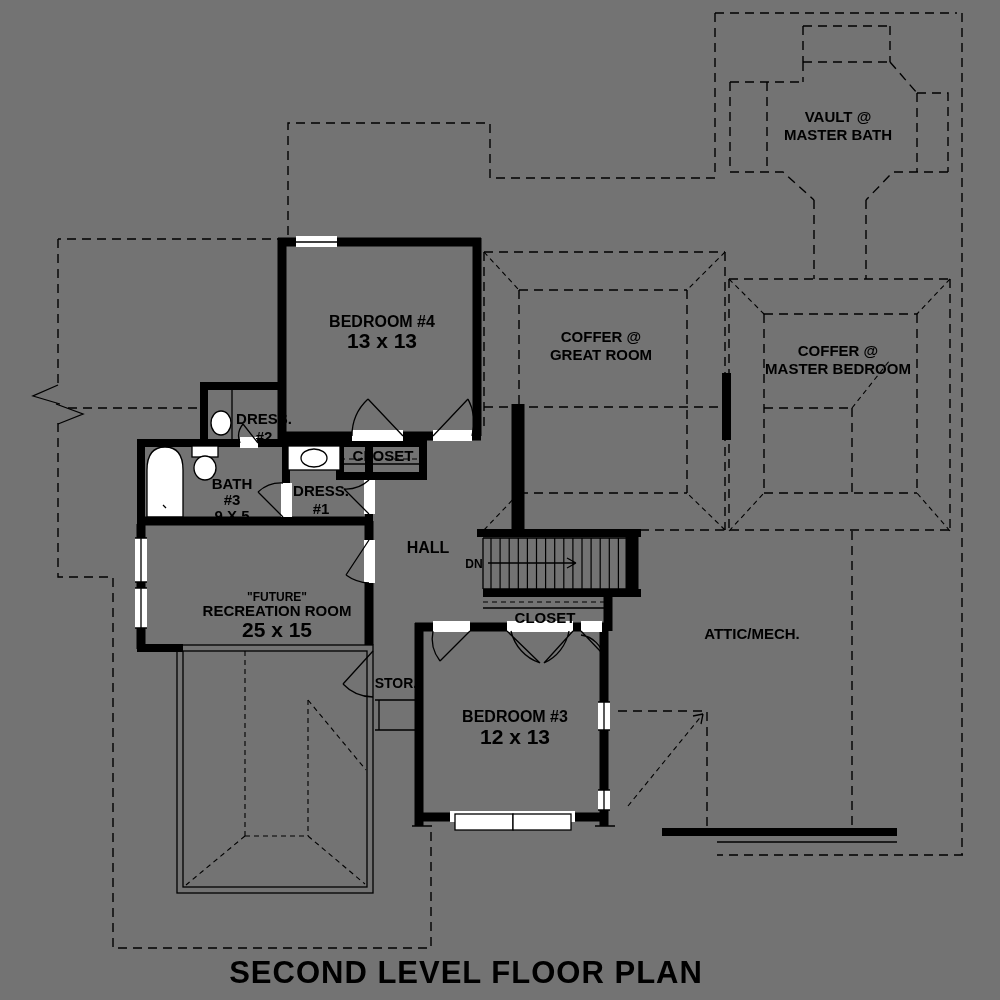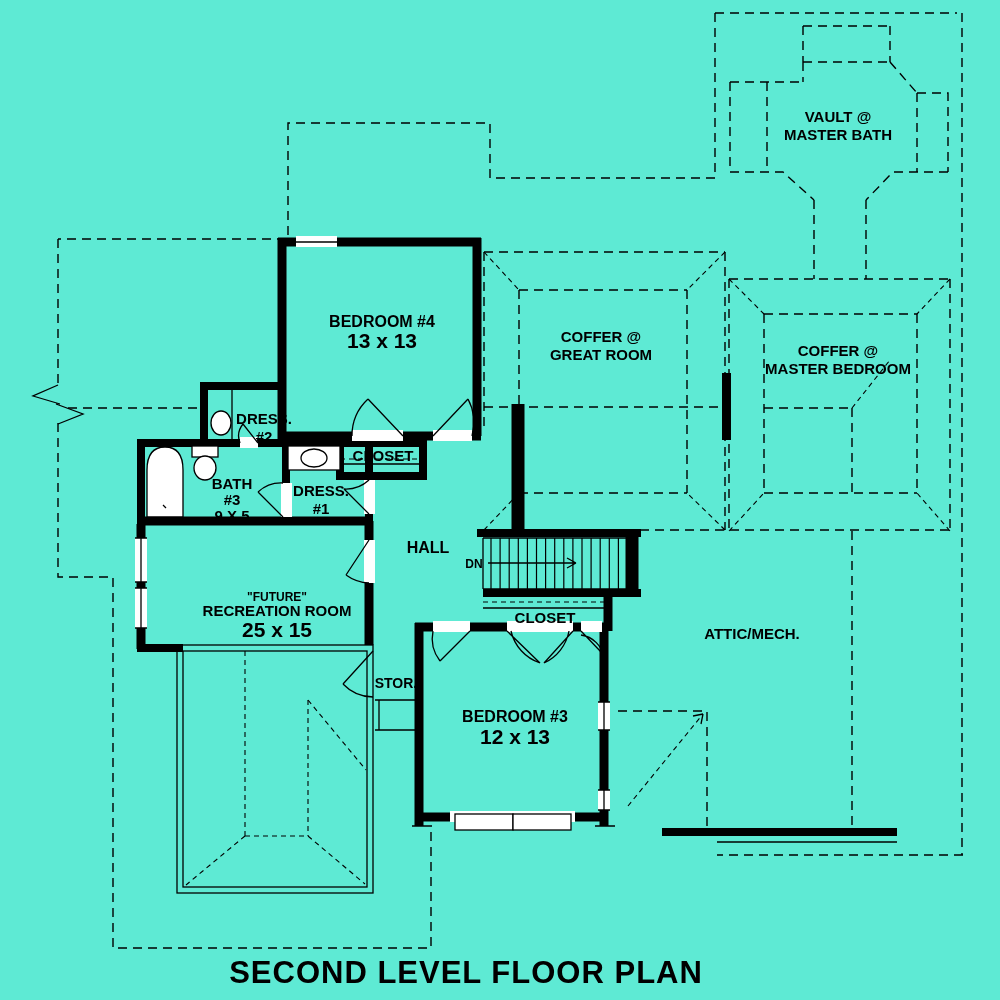--- a/index.html
+++ b/index.html
@@ -1,16 +1,16 @@
 <!DOCTYPE html>
 <html><head>
 <meta charset="utf-8">
 <style>
   html,body{margin:0;padding:0;background:#ffffff;}
-  #stage{position:relative;width:1000px;height:1000px;background:#5eead4;overflow:hidden;}
+  #stage{position:relative;width:1000px;height:1000px;background:#737373;overflow:hidden;}
   svg{display:block;}
   .dash{stroke:#000;stroke-width:1.4;fill:none;stroke-dasharray:9 6;}
   .dashf{stroke:#000;stroke-width:1.1;fill:none;stroke-dasharray:5 4;}
   .wall{stroke:#000;stroke-width:8;fill:none;}
   .wall9{stroke:#000;stroke-width:9;fill:none;}
   .wall12{stroke:#000;stroke-width:13;fill:none;}
   .thin{stroke:#000;stroke-width:1.3;fill:none;}
   .thinw{stroke:#000;stroke-width:1.3;fill:#fff;}
   .gap{fill:#fff;stroke:none;}
   text{font-family:"Liberation Sans","DejaVu Sans",sans-serif;font-weight:bold;fill:#000;text-anchor:middle;}

